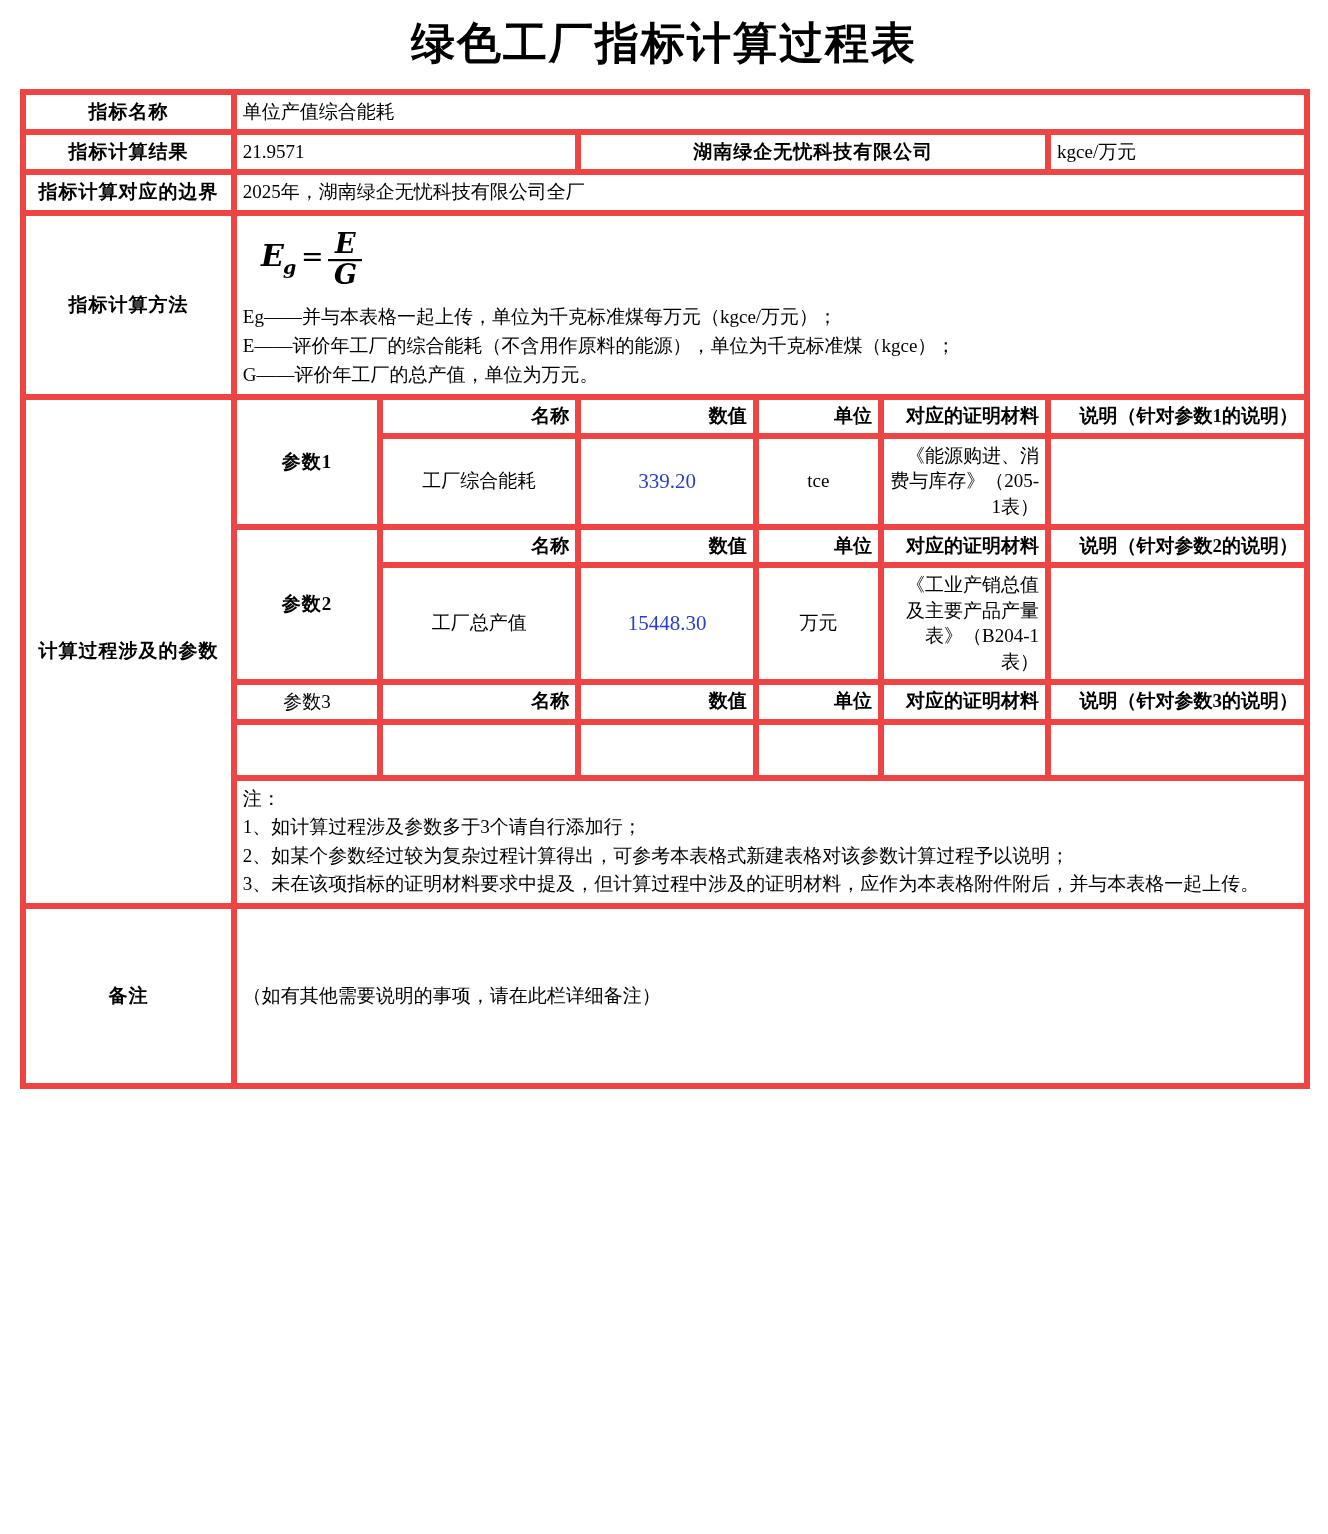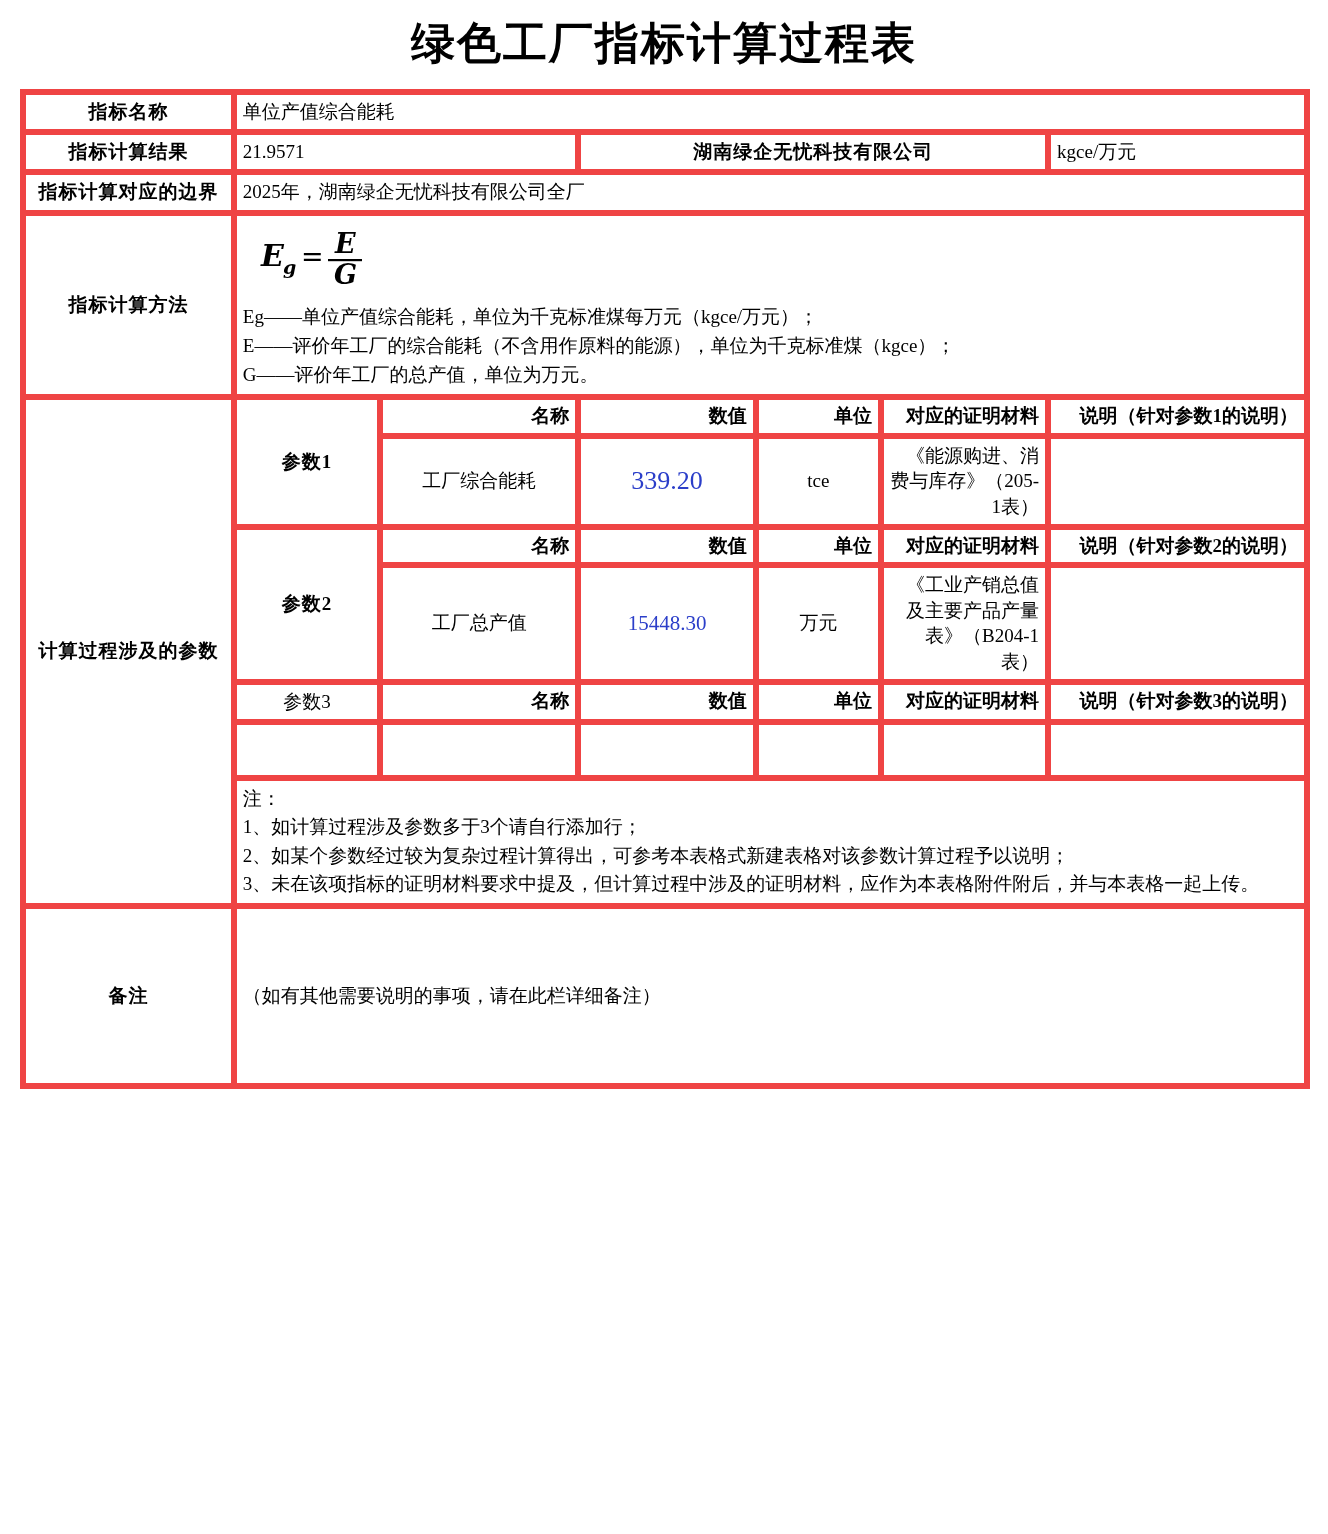--- a/index.html
+++ b/index.html
@@ -141,38 +141,38 @@
         <div class="formula">
           <svg width="230" height="62" viewBox="0 0 230 62" xmlns="http://www.w3.org/2000/svg">
             <text x="4" y="40" font-family="DejaVu Serif, serif" font-style="italic" font-weight="bold" font-size="30">E</text>
             <text x="26" y="48" font-family="DejaVu Serif, serif" font-style="italic" font-weight="bold" font-size="19">g</text>
             <text x="44" y="40" font-family="DejaVu Serif, serif" font-size="27">=</text>
             <text x="78" y="27" font-family="DejaVu Serif, serif" font-style="italic" font-weight="bold" font-size="27">E</text>
             <rect x="71" y="33" width="34" height="2.2" fill="#000"></rect>
             <text x="77" y="58" font-family="DejaVu Serif, serif" font-style="italic" font-weight="bold" font-size="27">G</text>
           </svg>
         </div>
-        <div>Eg——单位产值综合能耗，单位为千克标准煤每万元（kgce/万元）；</div>
+        <div>Eg——并与本表格一起上传，单位为千克标准煤每万元（kgce/万元）；</div>
         <div>E——评价年工厂的综合能耗（不含用作原料的能源），单位为千克标准煤（kgce）；</div>
         <div>G——评价年工厂的总产值，单位为万元。</div>
       </td>
     </tr>
 
     <tr>
       <td class="lbl" rowspan="7" style="line-height:1.5;">计算过程涉及的参数</td>
       <td class="bold-ctr" rowspan="2">参数1</td>
       <td class="hdr">名称</td>
       <td class="hdr">数值</td>
       <td class="hdr">单位</td>
       <td class="hdr">对应的证明材料</td>
       <td class="hdr">说明（针对参数1的说明）</td>
     </tr>
     <tr>
       <td class="param-name">工厂综合能耗</td>
-      <td class="param-name blue-num" style="font-size:26px;">339.20</td>
+      <td class="param-name blue-num" style="font-size:21px;">339.20</td>
       <td class="param-name">tce</td>
       <td class="proof">《能源购进、消费与库存》（205-1表）</td>
       <td class="param-name"></td>
     </tr>
 
     <tr>
       <td class="bold-ctr" rowspan="2">参数2</td>
       <td class="hdr">名称</td>
       <td class="hdr">数值</td>
       <td class="hdr">单位</td>

